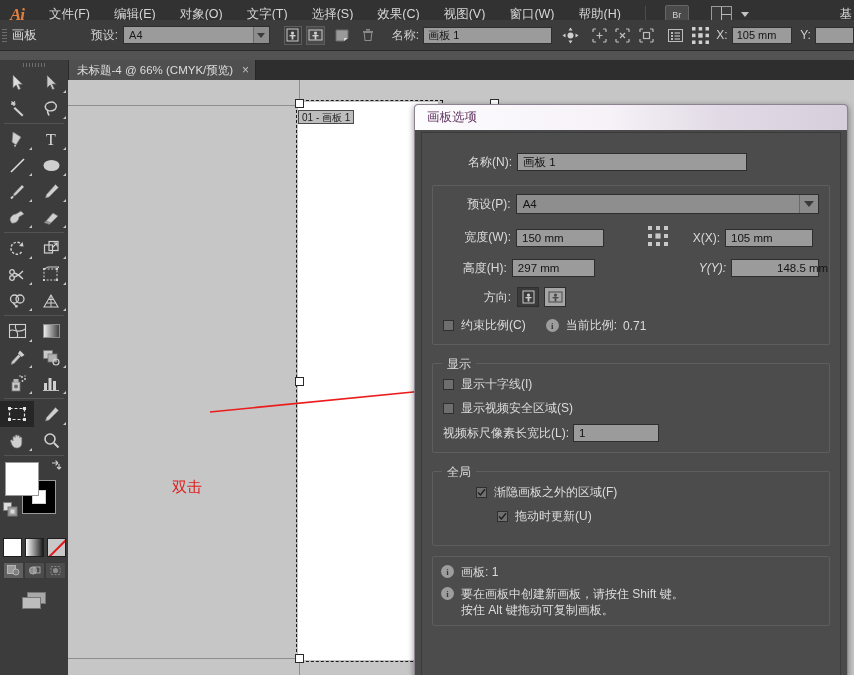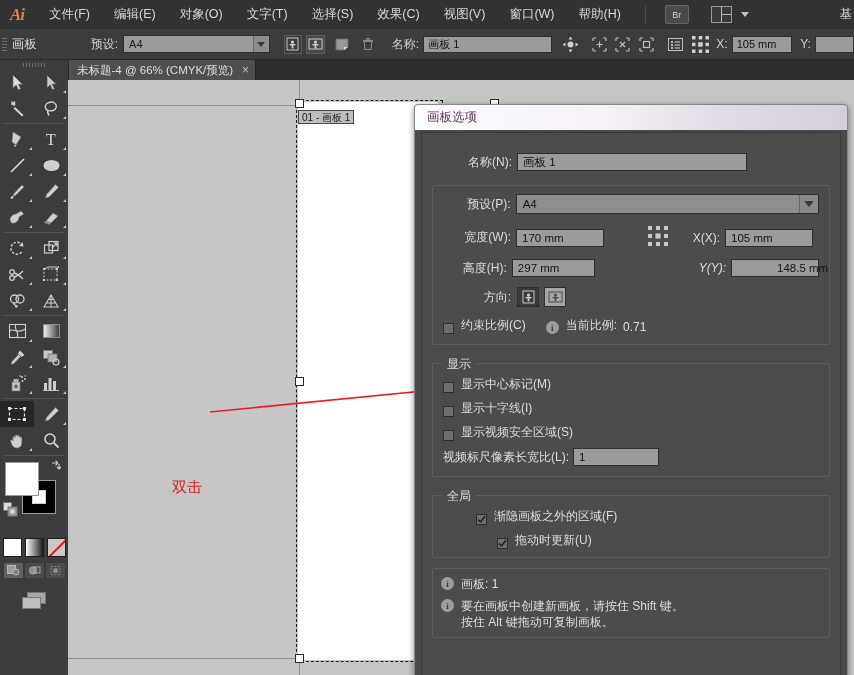--- a/index.html
+++ b/index.html
@@ -45,21 +45,21 @@
     width:0;height:0;border-left:4px solid transparent;border-right:4px solid transparent;
     border-top:5px solid #c2c2c2;margin-left:3px;
   }
   .workspace-lbl{
     margin-left:auto;padding-right:2px;font-size:12.5px;color:#d6d6d6;
     overflow:hidden;white-space:nowrap;
   }
 
   
   .controlbar{
-    position:absolute;left:0;top:29px;width:854px;height:30px;
+    position:absolute;left:0;top:20px;width:854px;height:30px;
     background:#3c3c3c;border-bottom:1px solid #2a2a2a;
     display:flex;align-items:center;
   }
   .grip{
     width:10px;height:30px;display:flex;flex-direction:column;
     justify-content:center;align-items:center;gap:2px;
   }
   .grip span{display:block;width:5px;height:1px;background:#6e6e6e;}
   .cb-title{font-size:12.5px;color:#dcdcdc;padding:0 4px 0 2px;white-space:nowrap;}
   .cb-label{font-size:12px;color:#cfcfcf;white-space:nowrap;margin-left:10px;}
@@ -243,21 +243,21 @@
     border-top:6px solid #3a3a3a;display:block;
   }
   .group{
     position:relative;border:1px solid #5e5e5e;border-radius:2px;
     margin-top:4px;padding:12px 10px 8px 10px;
   }
   .group>.gtitle{
     position:absolute;left:9px;top:-8px;background:#4c4c4c;padding:0 5px;
     font-size:12px;color:#dcdcdc;
   }
-  .cbrow{display:flex;align-items:flex-end;margin-bottom:7px;}
+  .cbrow{display:flex;align-items:center;margin-bottom:7px;}
   .cbox{
     width:11px;height:11px;background:#6e6e6e;border:1px solid #2f2f2f;
     box-sizing:border-box;margin-right:7px;display:flex;align-items:center;
     justify-content:center;flex-shrink:0;
   }
   .cbox.checked svg{display:block;}
   .cbtext{font-size:12px;color:#dcdcdc;white-space:nowrap;}
   .info-i{
     width:13px;height:13px;border-radius:50%;background:#9d9d9d;
     display:flex;align-items:center;justify-content:center;flex-shrink:0;
@@ -785,21 +785,21 @@
             <div class="val">A4</div>
             <div class="arw">
                 <b></b>
               </div>
           </div>
         </div>
 
         <div class="row" style="margin-bottom:10px;">
           <div class="lbl" style="width:68px;">宽度(W):</div>
           <div class="tf" style="width:88px;margin-left:5px;">
-            <span>170 mm</span>
+            <span>150 mm</span>
           </div>
           <div style="width:44px;"></div>
           <div style="margin-right:12px;">
             <svg width="20" height="20" viewBox="0 0 17 17">
                 <g fill="#c9c9c9">
                   <rect x="0" y="0" width="3.4" height="3.4"></rect>
                   <rect x="6.8" y="0" width="3.4" height="3.4"></rect>
                   <rect x="13.6" y="0" width="3.4" height="3.4"></rect>
                   <rect x="0" y="6.8" width="3.4" height="3.4"></rect>
                   <rect x="6.3" y="6.3" width="4.4" height="4.4"></rect>
@@ -854,24 +854,20 @@
           <div class="info-i" style="margin-left:20px;">i</div>
           <div class="cbtext" style="margin-left:7px;">当前比例:</div>
           <div class="cbtext" style="margin-left:6px;">0.71</div>
         </div>
       </div>
 
       <div class="group" style="margin-top:18px;padding-top:12px;padding-bottom:8px;">
         <div class="gtitle">显示</div>
         <div class="cbrow">
           <div class="cbox"></div>
-          <div class="cbtext">显示中心标记(M)</div>
-        </div>
-        <div class="cbrow">
-          <div class="cbox"></div>
           <div class="cbtext">显示十字线(I)</div>
         </div>
         <div class="cbrow">
           <div class="cbox"></div>
           <div class="cbtext">显示视频安全区域(S)</div>
         </div>
         <div class="row" style="margin-bottom:2px;">
           <div class="cbtext">视频标尺像素长宽比(L):</div>
           <div class="tf" style="width:86px;margin-left:4px;">
             <span>1</span>
@@ -882,21 +878,21 @@
       <div class="group" style="margin-top:18px;padding-top:12px;padding-bottom:8px;padding-left:43px;">
         <div class="gtitle">全局</div>
         <div class="cbrow">
           <div class="cbox checked">
             <svg width="9" height="9" viewBox="0 0 9 9">
                 <path d="M1 4.5 L3.4 7 L8 1.3" stroke="#1d1d1d" stroke-width="1.4" fill="none"></path>
               </svg>
           </div>
           <div class="cbtext">渐隐画板之外的区域(F)</div>
         </div>
-        <div class="cbrow" style="margin-left:21px;margin-bottom:0;">
+        <div class="cbrow" style="margin-left:21px;margin-bottom:12px;">
           <div class="cbox checked">
             <svg width="9" height="9" viewBox="0 0 9 9">
                 <path d="M1 4.5 L3.4 7 L8 1.3" stroke="#1d1d1d" stroke-width="1.4" fill="none"></path>
               </svg>
           </div>
           <div class="cbtext">拖动时更新(U)</div>
         </div>
       </div>
 
       <div class="infobox">

